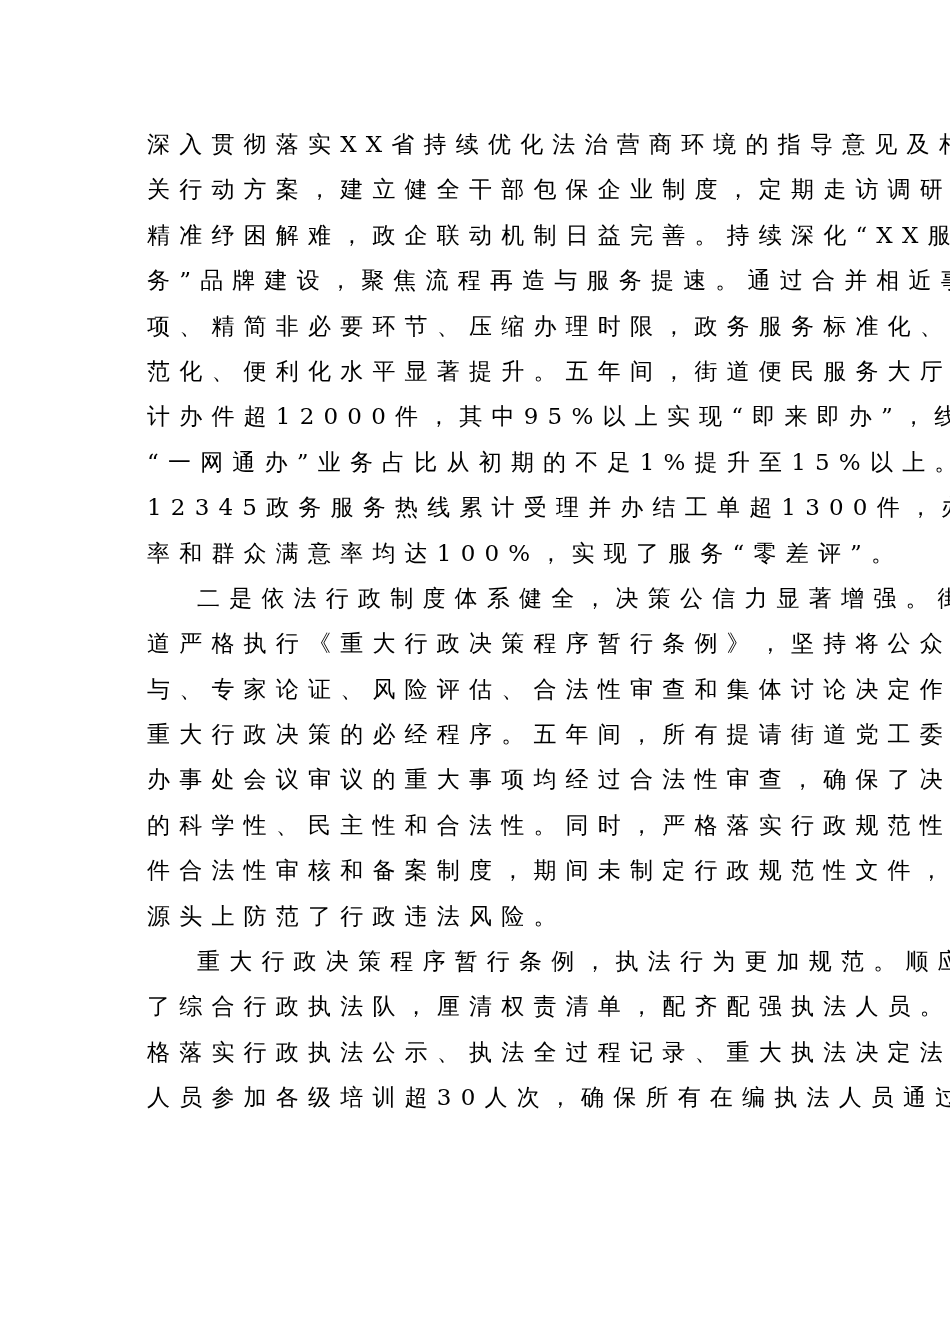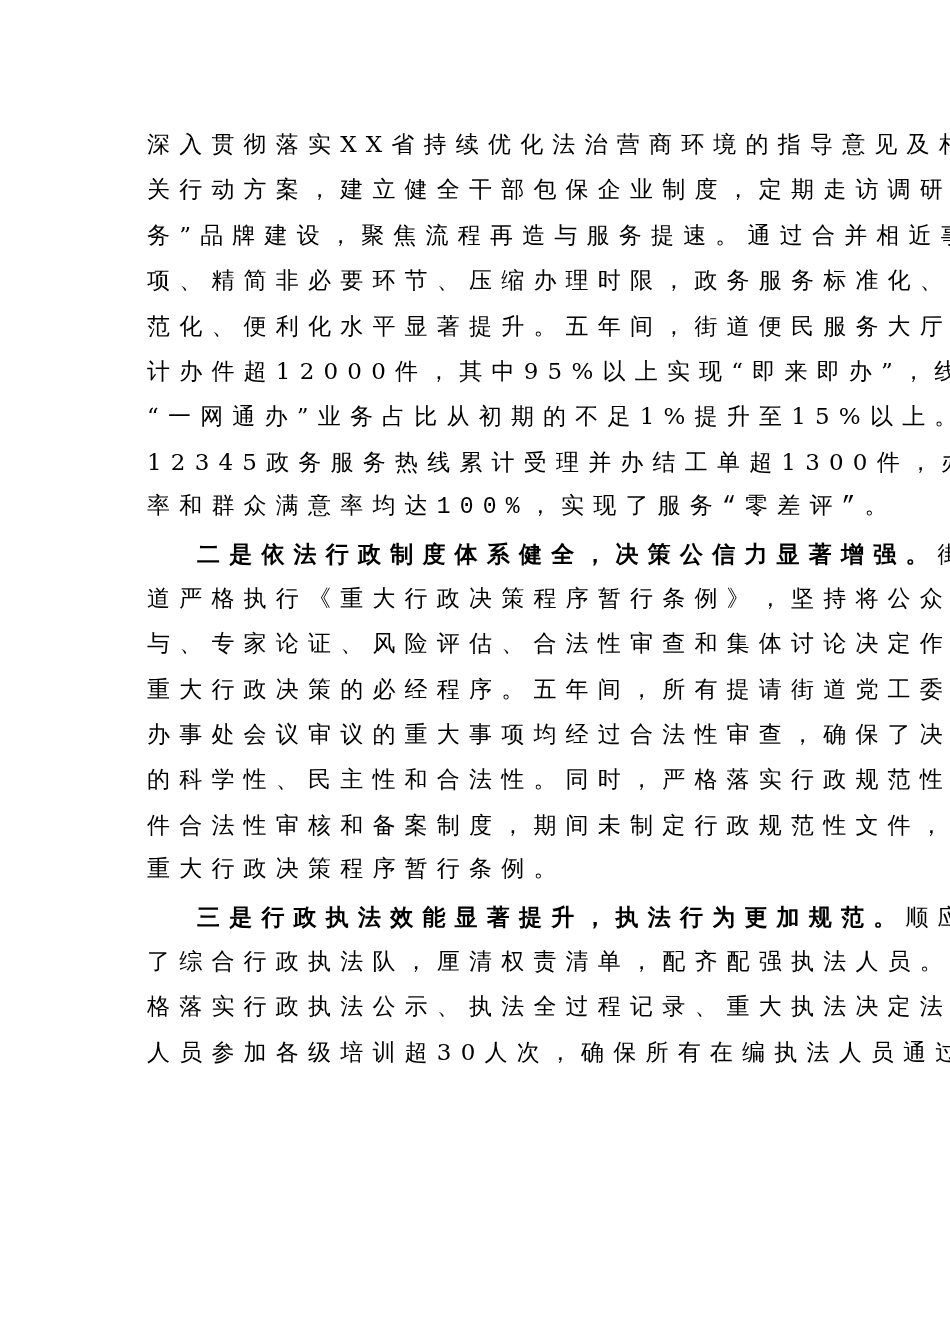--- a/index.html
+++ b/index.html
@@ -25,57 +25,57 @@
       height: 45.4px;
       line-height: 45.4px;
       font-size: 23px;
       white-space: nowrap;
       letter-spacing: 9.2px;
       text-align: justify;
       text-align-last: justify;
     }
     .line.last {
       text-align-last: left;
-      font-family: Liberation Mono, monospace;
     }
     .line.indent {
       padding-left: 50px;
     }
     .bold {
-      font-weight: bold;
+      font-weight: normal;
     }
   </style>
 </head>
 <body>
 
 <div class="page">
 
   <div>
     <div class="line">深入贯彻落实XX省持续优化法治营商环境的指导意见及相</div>
     <div class="line">关行动方案，建立健全干部包保企业制度，定期走访调研，</div>
+    <div class="line">精准纾困解难，政企联动机制日益完善。持续深化“XX服</div>
     <div class="line">务”品牌建设，聚焦流程再造与服务提速。通过合并相近事</div>
     <div class="line">项、精简非必要环节、压缩办理时限，政务服务标准化、规</div>
     <div class="line">范化、便利化水平显著提升。五年间，街道便民服务大厅累</div>
     <div class="line">计办件超12000件，其中95%以上实现“即来即办”，线上</div>
     <div class="line">“一网通办”业务占比从初期的不足1%提升至15%以上。</div>
     <div class="line">12345政务服务热线累计受理并办结工单超1300件，办结</div>
     <div class="line last">率和群众满意率均达100%，实现了服务“零差评”。</div>
   </div>
 
   <div>
     <div class="line indent"><span class="bold">二是依法行政制度体系健全，决策公信力显著增强。</span><span>街</span></div>
     <div class="line">道严格执行《重大行政决策程序暂行条例》，坚持将公众参</div>
     <div class="line">与、专家论证、风险评估、合法性审查和集体讨论决定作为</div>
     <div class="line">重大行政决策的必经程序。五年间，所有提请街道党工委、</div>
     <div class="line">办事处会议审议的重大事项均经过合法性审查，确保了决策</div>
     <div class="line">的科学性、民主性和合法性。同时，严格落实行政规范性文</div>
     <div class="line">件合法性审核和备案制度，期间未制定行政规范性文件，从</div>
-    <div class="line last">重大行政决策程序暂行条例。</div>
+    <div class="line last">源头上防范了行政违法风险。</div>
   </div>
 
   <div>
-    <div class="line indent"><span class="bold">三是行政执法效能显著提升，执法行为更加规范。</span><span>顺应</span></div>
+    <div class="line indent"><span class="bold">重大行政决策程序暂行条例，执法行为更加规范。</span><span>顺应</span></div>
     <div class="line">了综合行政执法队，厘清权责清单，配齐配强执法人员。严</div>
     <div class="line">格落实行政执法公示、执法全过程记录、重大执法决定法制</div>
     <div class="line">人员参加各级培训超30人次，确保所有在编执法人员通过</div>
   </div>
 
 </div>
 
 </body></html>

